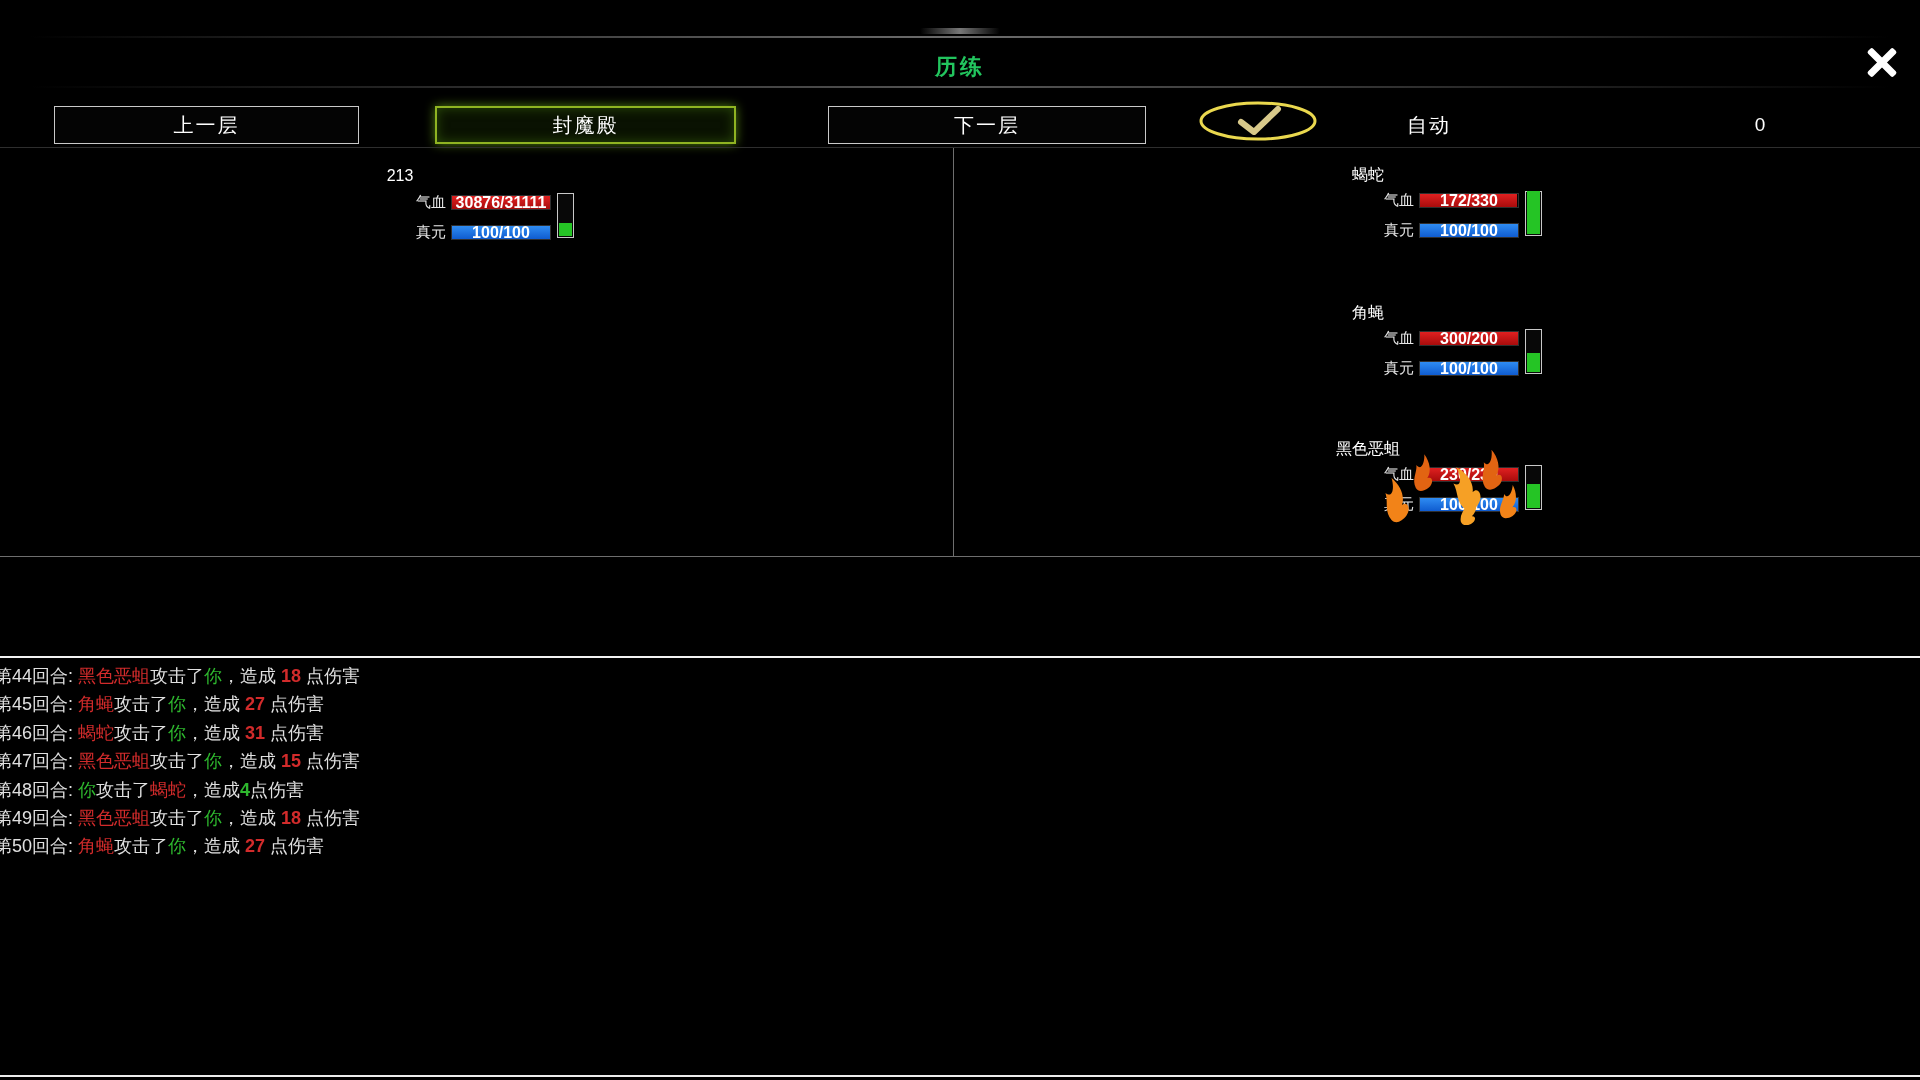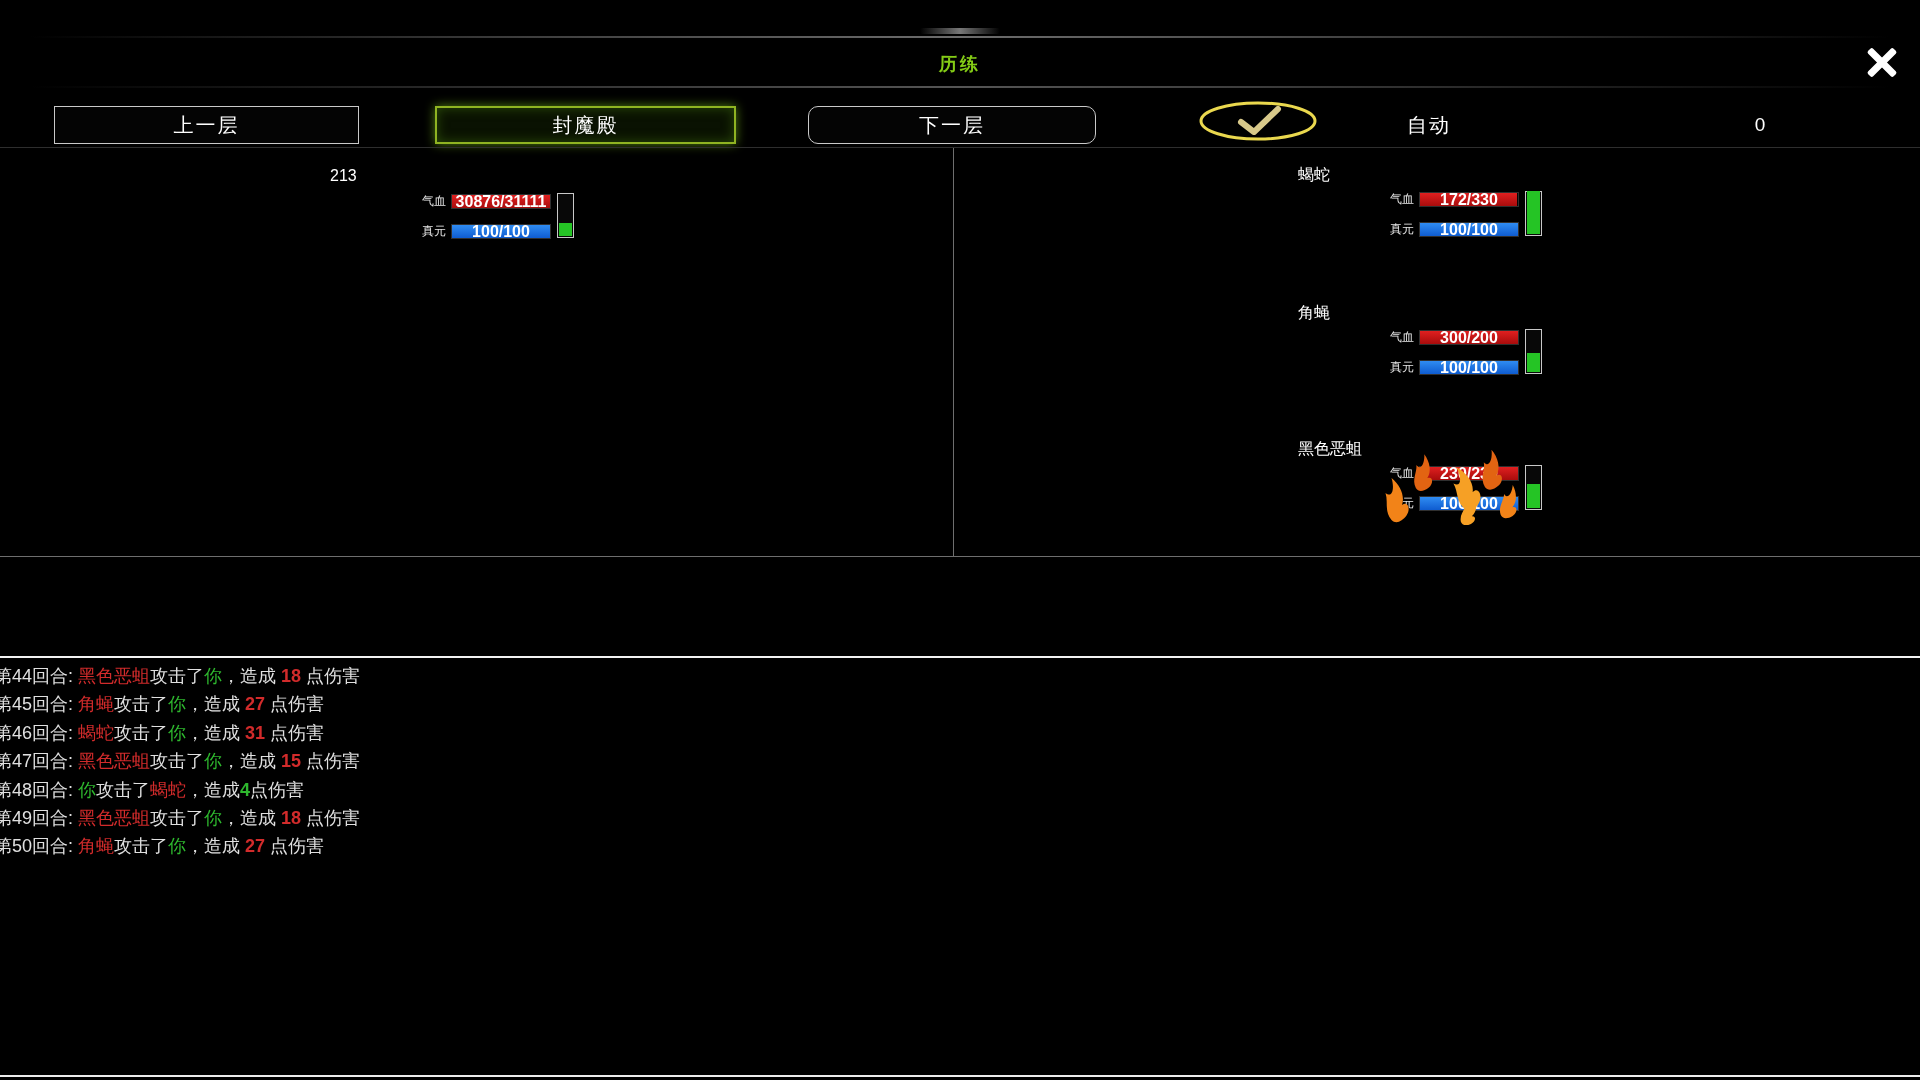--- a/index.html
+++ b/index.html
@@ -13,36 +13,36 @@
   }
   .window { position:absolute; inset:0; }
 
   
   .deco-line { position:absolute; left:30px; right:30px; height:2px; pointer-events:none; }
   .deco-line.a { top:36px; background:linear-gradient(90deg, rgba(60,60,60,0) 0%, #3a3a3a 25%, #6d6d6d 50%, #3a3a3a 75%, rgba(60,60,60,0) 100%); }
   .deco-line.b { top:86px; background:linear-gradient(90deg, rgba(50,50,50,0) 0%, #2e2e2e 25%, #555 50%, #2e2e2e 75%, rgba(50,50,50,0) 100%); }
   .deco-notch { position:absolute; top:28px; left:920px; width:80px; height:6px;
     background:linear-gradient(90deg, transparent, #777, transparent); border-radius:3px; }
   .title { position:absolute; top:52px; left:0; width:100%; text-align:center;
-    font-size:18px; font-weight:bold; letter-spacing:3px; color:#84cc16; }
+    font-size:22px; font-weight:bold; letter-spacing:3px; color:#22c55e; }
   .close-btn { position:absolute; top:38px; right:14px; width:48px; height:48px; cursor:pointer; }
   .close-btn .xbar { position:absolute; left:6px; top:21px; width:36px; height:7px; background:#fff; border-radius:2px; }
   .close-btn .xbar.a { transform:rotate(45deg); }
   .close-btn .xbar.b { transform:rotate(-45deg); }
 
   
   .nav-btn { position:absolute; top:106px; height:38px; background:#040404;
     border:1px solid #c9c9c9; color:#fff; font-size:20px; letter-spacing:2px;
     display:flex; align-items:center; justify-content:center;
     font-family:inherit; cursor:pointer; }
   #btn-prev    { left:54px;  width:305px; }
   #btn-current { left:435px; width:301px; border:2px solid #8fb322;
     box-shadow:0 0 10px rgba(90,140,20,.9), inset 0 0 12px rgba(70,120,15,.55);
     background:#0a1202; }
-  #btn-next    { left:808px; width:288px;border-radius:10px; }
+  #btn-next    { left:828px; width:318px; }
 
   .auto-check { position:absolute; left:1196px; top:99px; width:124px; height:44px; cursor:pointer; }
   .auto-label { position:absolute; left:1379px; top:106px; width:100px; height:38px;
     display:flex; align-items:center; justify-content:center; font-size:20px; letter-spacing:2px; }
   .auto-counter { position:absolute; left:1730px; top:106px; width:60px; height:38px;
     display:flex; align-items:center; justify-content:center; font-size:19px; }
 
   
   .battle { position:absolute; top:147px; left:0; width:1920px; height:410px;
     border-top:1px solid #2e2e2e; border-bottom:1px solid #6e6e6e; }
@@ -50,26 +50,26 @@
   .panel.left  { left:0;     width:953px; }
   .panel.right { left:954px; width:966px; }
   .v-divider { position:absolute; left:953px; top:0; width:1px; height:100%; background:#6e6e6e; }
 
   .unit { position:absolute; width:250px; height:84px; }
   .player-unit { left:330px; top:19px; }
   .enemy-0 { left:344px; top:17px; }
   .enemy-1 { left:344px; top:155px; }
   .enemy-2 { left:344px; top:291px; }
 
-  .unit-name { position:absolute; left:0; top:0; width:140px; text-align:left;
+  .unit-name { position:absolute; left:0; top:0; width:140px; text-align:center;
     font-size:16px; color:#fff; white-space:nowrap; }
   .stat-row { position:absolute; right:29px; display:flex; align-items:center; }
   .stat-row.hp-row { top:26px; }
   .stat-row.mp-row { top:56px; }
-  .stat-label { font-size:12px; color:#e6e6e6; margin-right:5px; white-space:nowrap; }
+  .stat-label { font-size:15px; color:#e6e6e6; margin-right:5px; white-space:nowrap; }
   .bar { position:relative; width:100px; height:15px; background:#060606; border:1px solid #2f2f2f; }
   .bar .fill { position:absolute; left:0; top:0; bottom:0; }
   .bar.hp .fill { background:linear-gradient(180deg,#e02020,#a80c0c); }
   .bar.mp .fill { background:linear-gradient(180deg,#2f8cf2,#0f5cd0); }
   .bar .bar-text { position:absolute; inset:0; text-align:center; font-size:16px;
     line-height:13px; color:#fff; font-weight:bold; white-space:nowrap; }
 
   .gauge { position:absolute; left:227px; top:26px; width:17px; height:45px;
     border:1px solid #c8c8c8; background:#080808; }
   .gauge-fill { position:absolute; left:1px; right:1px; bottom:1px; background:#25c425; }

